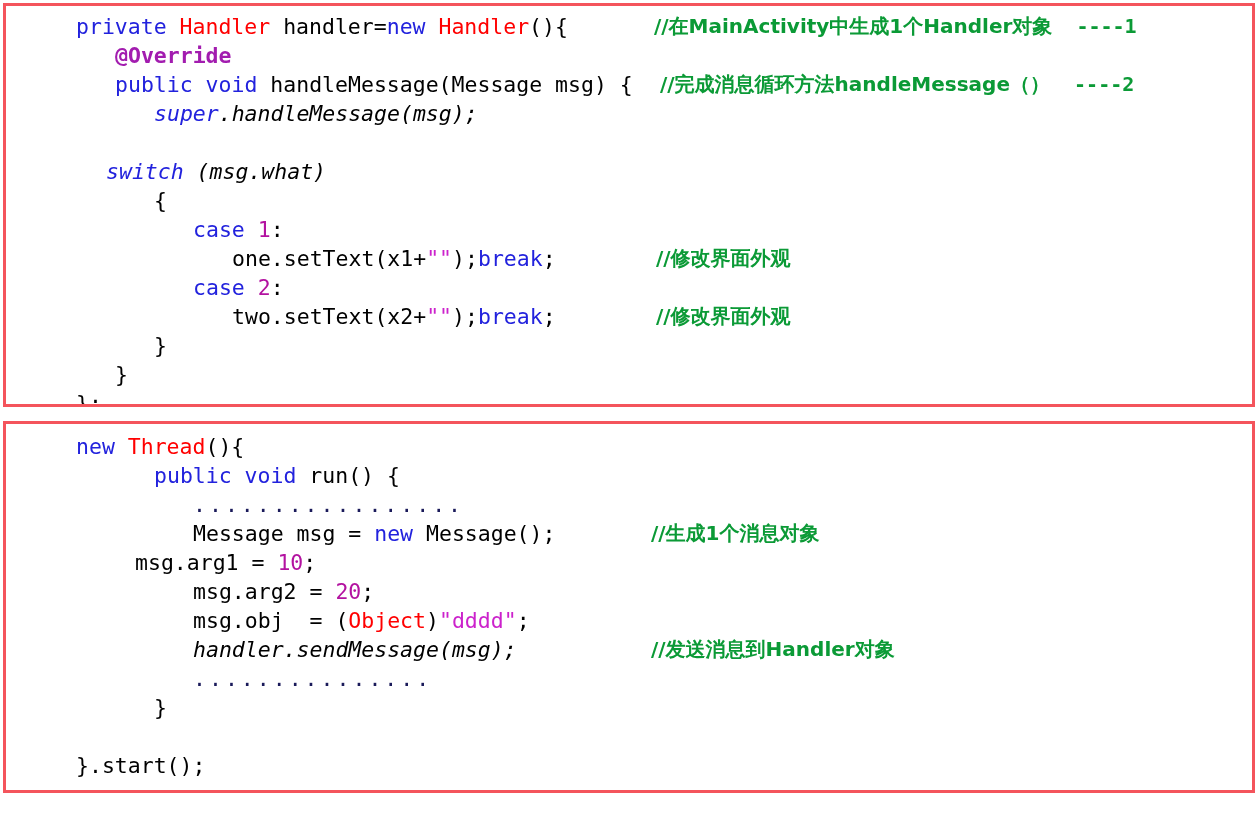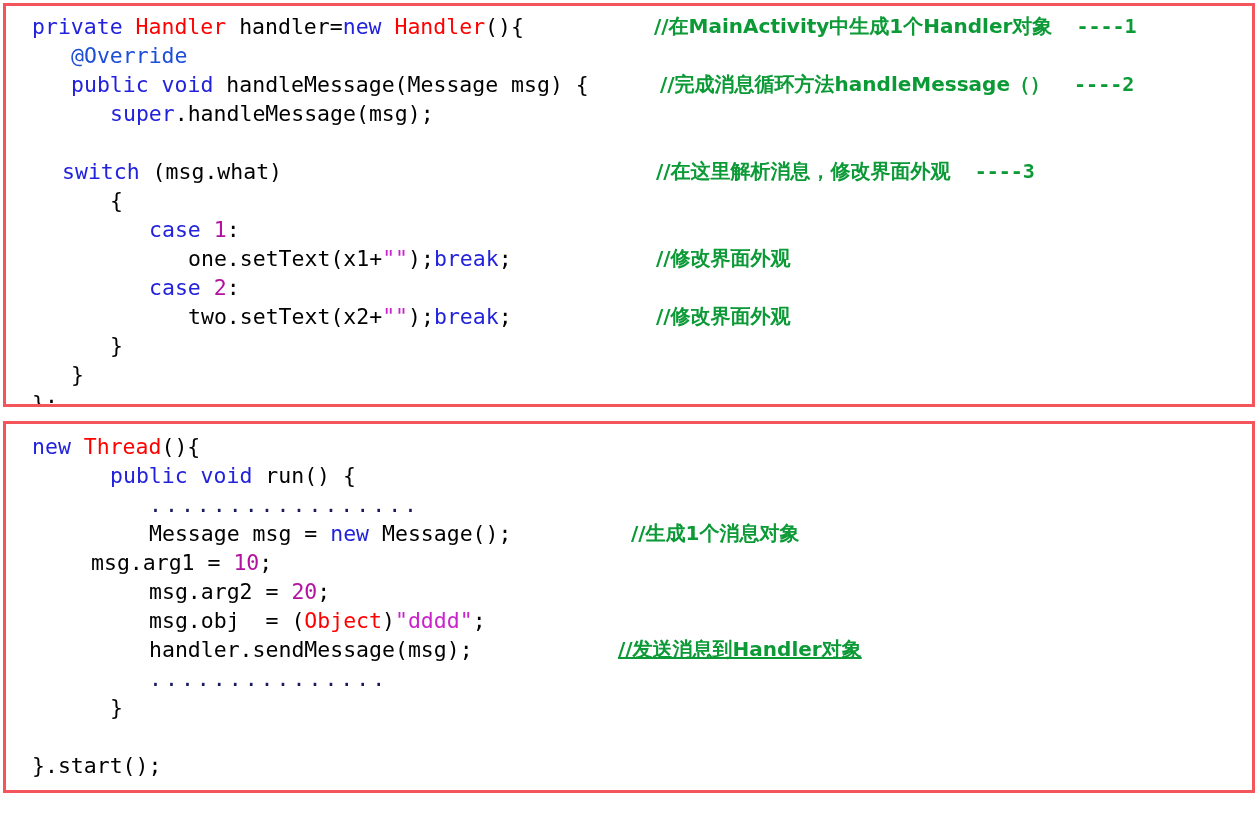--- a/index.html
+++ b/index.html
@@ -48,75 +48,76 @@
     line-height: 29px;
     white-space: pre;
     font-size: 21.5px;
     letter-spacing: 0px;
     color: #000000;
   }
   .code-line .seg { white-space: pre; }
   .code-line .code {
     display: inline-block;
     padding-left: 26px;
+    margin-left: 44px;
   }
   .cmt {
     position: absolute;
     top: 0;
     white-space: pre;
     color: #0b9a36;
     font-family: "DejaVu Sans", "Liberation Sans", sans-serif;
     font-size: 20px;
     font-weight: 600;
   }
   .cmt .tail {
     font-family: "DejaVu Sans Mono", "Liberation Mono", monospace;
     font-weight: 700;
   }
   
   .kw   { color: #2222dd; }
   .type { color: #ff0000; }
   .num  { color: #b312a0; }
   .str  { color: #cc22cc; }
-  .ann  { color: #1d4ed8; }
+  .ann  { color: #a21caf; font-weight: bold; }
   .plain{ color: #000000; }
   .dots { color: #1a1a5a; letter-spacing: 3px; }
 </style>
 </head>
 <body>
 
 <div class="page">
 
   <div class="code-box box1">
       <div class="code-line"><span class="code" style="padding-left: 26px;"><span class="seg kw">private </span><span class="seg type">Handler </span><span class="seg plain">handler=</span><span class="seg kw">new </span><span class="seg type">Handler</span><span class="seg plain">(){</span></span><span class="cmt" style="left: 648px;"><span>//在MainActivity中生成1个Handler对象</span><span class="tail">  ----1</span></span></div>
       <div class="code-line"><span class="code" style="padding-left: 65px;"><span class="seg ann">@Override</span></span></div>
       <div class="code-line"><span class="code" style="padding-left: 65px;"><span class="seg kw">public void </span><span class="seg plain">handleMessage(Message msg) {</span></span><span class="cmt" style="left: 654px;"><span>//完成消息循环方法handleMessage（）</span><span class="tail">  ----2</span></span></div>
-      <div class="code-line"><span class="code" style="padding-left: 104px;"><span class="seg kw">super</span><span class="seg plain">.handleMessage(msg);</span></span></div>
+      <div class="code-line"><span class="code" style="padding-left: 104px; font-style: italic;"><span class="seg kw">super</span><span class="seg plain">.handleMessage(msg);</span></span></div>
       <div class="code-line"><span class="code" style="padding-left: 26px;"></span></div>
-      <div class="code-line"><span class="code" style="padding-left: 56px;"><span class="seg kw">switch </span><span class="seg plain">(msg.what)</span></span><span class="cmt" style="left: 650px;"><span>//在这里解析消息，修改界面外观</span><span class="tail">  ----3</span></span></div>
+      <div class="code-line"><span class="code" style="padding-left: 56px; font-style: italic;"><span class="seg kw">switch </span><span class="seg plain">(msg.what)</span></span></div>
       <div class="code-line"><span class="code" style="padding-left: 104px;"><span class="seg plain">{</span></span></div>
       <div class="code-line"><span class="code" style="padding-left: 143px;"><span class="seg kw">case </span><span class="seg num">1</span><span class="seg plain">:</span></span></div>
       <div class="code-line"><span class="code" style="padding-left: 182px;"><span class="seg plain">one.setText(x1+</span><span class="seg str">""</span><span class="seg plain">);</span><span class="seg kw">break</span><span class="seg plain">;</span></span><span class="cmt" style="left: 650px;"><span>//修改界面外观</span></span></div>
       <div class="code-line"><span class="code" style="padding-left: 143px;"><span class="seg kw">case </span><span class="seg num">2</span><span class="seg plain">:</span></span></div>
       <div class="code-line"><span class="code" style="padding-left: 182px;"><span class="seg plain">two.setText(x2+</span><span class="seg str">""</span><span class="seg plain">);</span><span class="seg kw">break</span><span class="seg plain">;</span></span><span class="cmt" style="left: 650px;"><span>//修改界面外观</span></span></div>
       <div class="code-line"><span class="code" style="padding-left: 104px;"><span class="seg plain">}</span></span></div>
       <div class="code-line"><span class="code" style="padding-left: 65px;"><span class="seg plain">}</span></span></div>
       <div class="code-line"><span class="code" style="padding-left: 26px;"><span class="seg plain">};</span></span></div>
     </div>
 
   <div class="box-gap"></div>
 
   <div class="code-box box2">
       <div class="code-line"><span class="code" style="padding-left: 26px;"><span class="seg kw">new </span><span class="seg type">Thread</span><span class="seg plain">(){</span></span></div>
       <div class="code-line"><span class="code" style="padding-left: 104px;"><span class="seg kw">public void </span><span class="seg plain">run() {</span></span></div>
       <div class="code-line"><span class="code" style="padding-left: 143px;"><span class="seg dots">.................</span></span></div>
-      <div class="code-line"><span class="code" style="padding-left: 143px;"><span class="seg plain">Message msg = </span><span class="seg kw">new </span><span class="seg plain">Message();</span></span><span class="cmt" style="left: 625px;"><span>//生成1个消息对象</span></span></div>
+      <div class="code-line"><span class="code" style="padding-left: 143px;"><span class="seg plain">Message msg = </span><span class="seg kw">new </span><span class="seg plain">Message();</span></span><span class="cmt" style="left: 645px;"><span>//生成1个消息对象</span></span></div>
       <div class="code-line"><span class="code" style="padding-left: 85px;"><span class="seg plain">msg.arg1 = </span><span class="seg num">10</span><span class="seg plain">;</span></span></div>
       <div class="code-line"><span class="code" style="padding-left: 143px;"><span class="seg plain">msg.arg2 = </span><span class="seg num">20</span><span class="seg plain">;</span></span></div>
       <div class="code-line"><span class="code" style="padding-left: 143px;"><span class="seg plain">msg.obj  = (</span><span class="seg type">Object</span><span class="seg plain">)</span><span class="seg str">"dddd"</span><span class="seg plain">;</span></span></div>
-      <div class="code-line"><span class="code" style="padding-left: 143px;"><span class="seg plain">handler.sendMessage(msg);</span></span><span class="cmt" style="left: 612px; text-decoration: underline;"><span>//发送消息到Handler对象</span></span></div>
+      <div class="code-line"><span class="code" style="padding-left: 143px; font-style: italic;"><span class="seg plain">handler.sendMessage(msg);</span></span><span class="cmt" style="left: 645px;"><span>//发送消息到Handler对象</span></span></div>
       <div class="code-line"><span class="code" style="padding-left: 143px;"><span class="seg dots">...............</span></span></div>
       <div class="code-line"><span class="code" style="padding-left: 104px;"><span class="seg plain">}</span></span></div>
       <div class="code-line"><span class="code" style="padding-left: 26px;"></span></div>
       <div class="code-line"><span class="code" style="padding-left: 26px;"><span class="seg plain">}.start();</span></span></div>
     </div>
 
 </div>
 
 </body></html>

